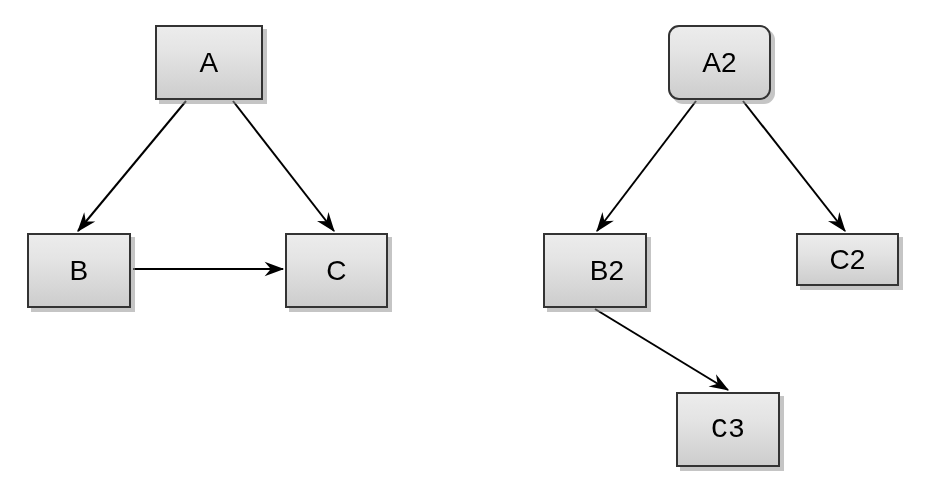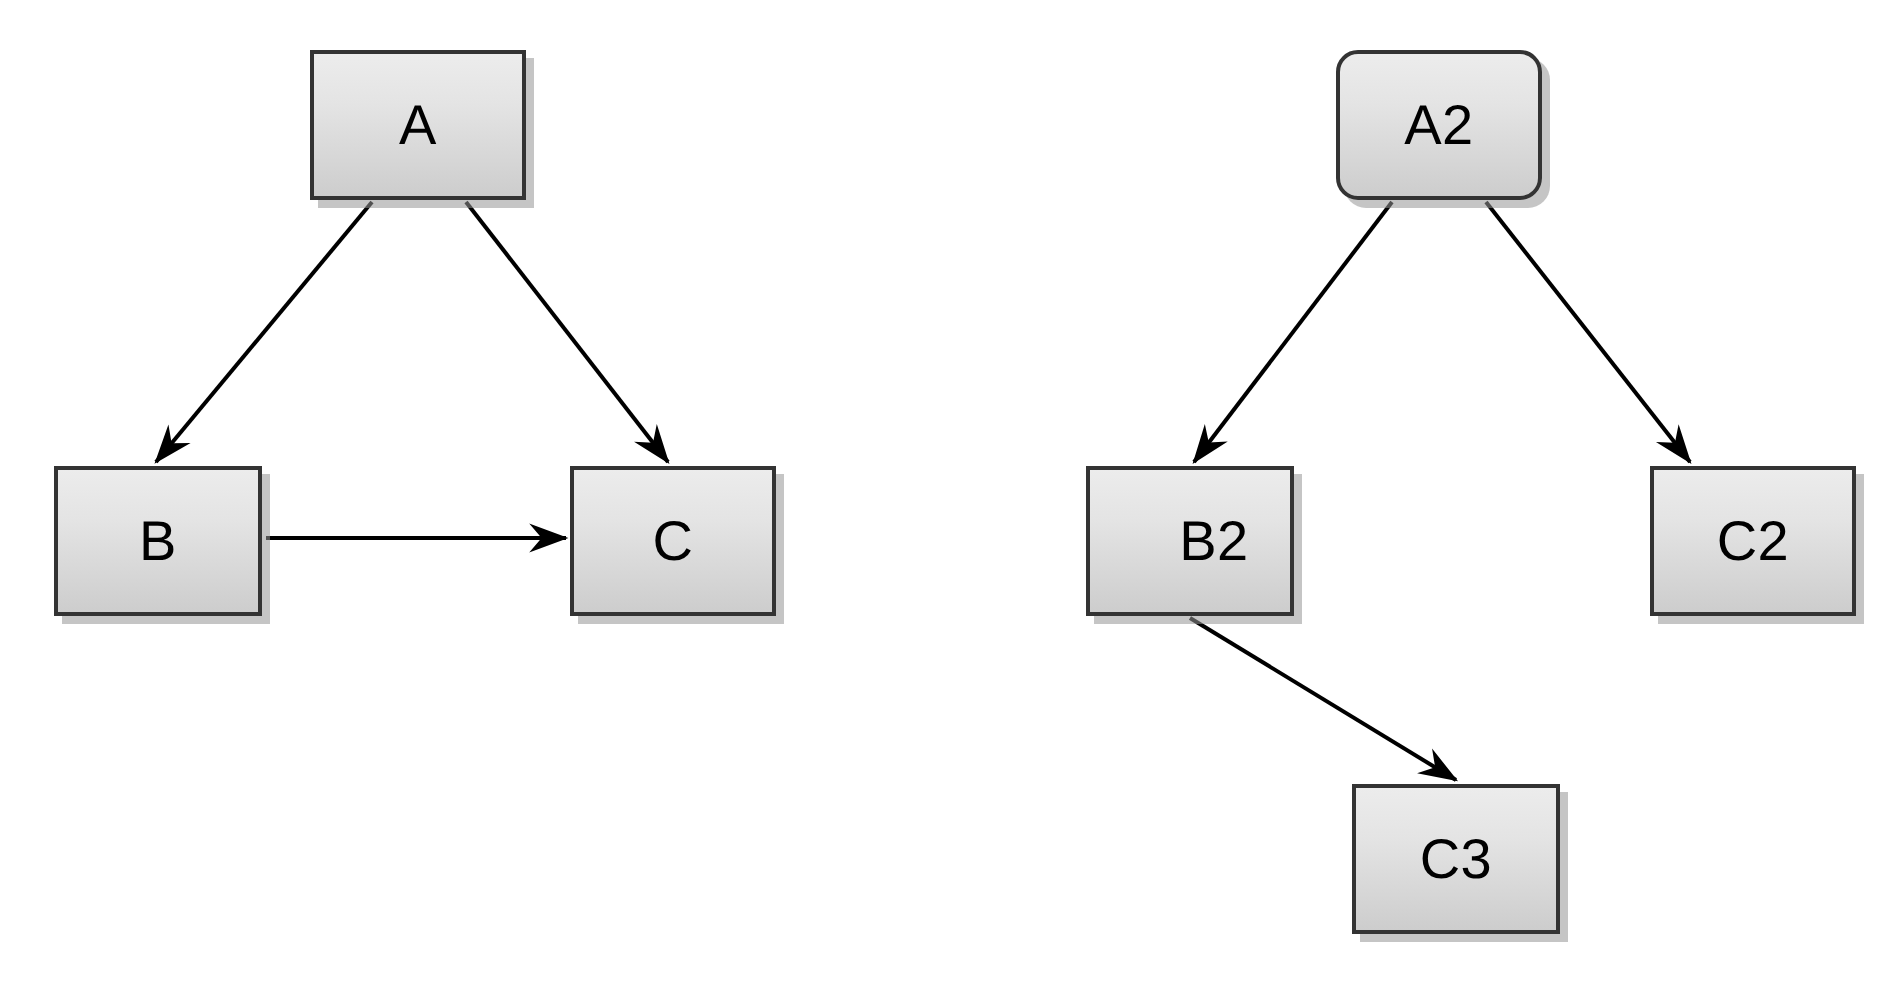--- a/index.html
+++ b/index.html
@@ -71,21 +71,21 @@
       </div>
       <div class="node" style="left: 285px; top: 233px; width: 103px; height: 75px;">
         <span class="node-label">C</span>
       </div>
       <div class="node" style="left: 668px; top: 25px; width: 103px; height: 75px; border-radius: 11px;">
         <span class="node-label">A2</span>
       </div>
       <div class="node" style="left: 543px; top: 233px; width: 104px; height: 75px; padding-left: 24px;">
         <span class="node-label">B2</span>
       </div>
-      <div class="node" style="left: 825px; top: 233px; width: 103px; height: 75px;">
+      <div class="node" style="left: 796px; top: 233px; width: 103px; height: 53px;">
         <span class="node-label">C2</span>
       </div>
-      <div class="node" style="left: 676px; top: 392px; width: 104px; height: 75px;">
+      <div class="node" style="left: 676px; top: 392px; width: 104px; height: 75px; font-family: Liberation Mono, monospace;">
         <span class="node-label">C3</span>
       </div>
     </div>
 
 </div>
 
 </body></html>

